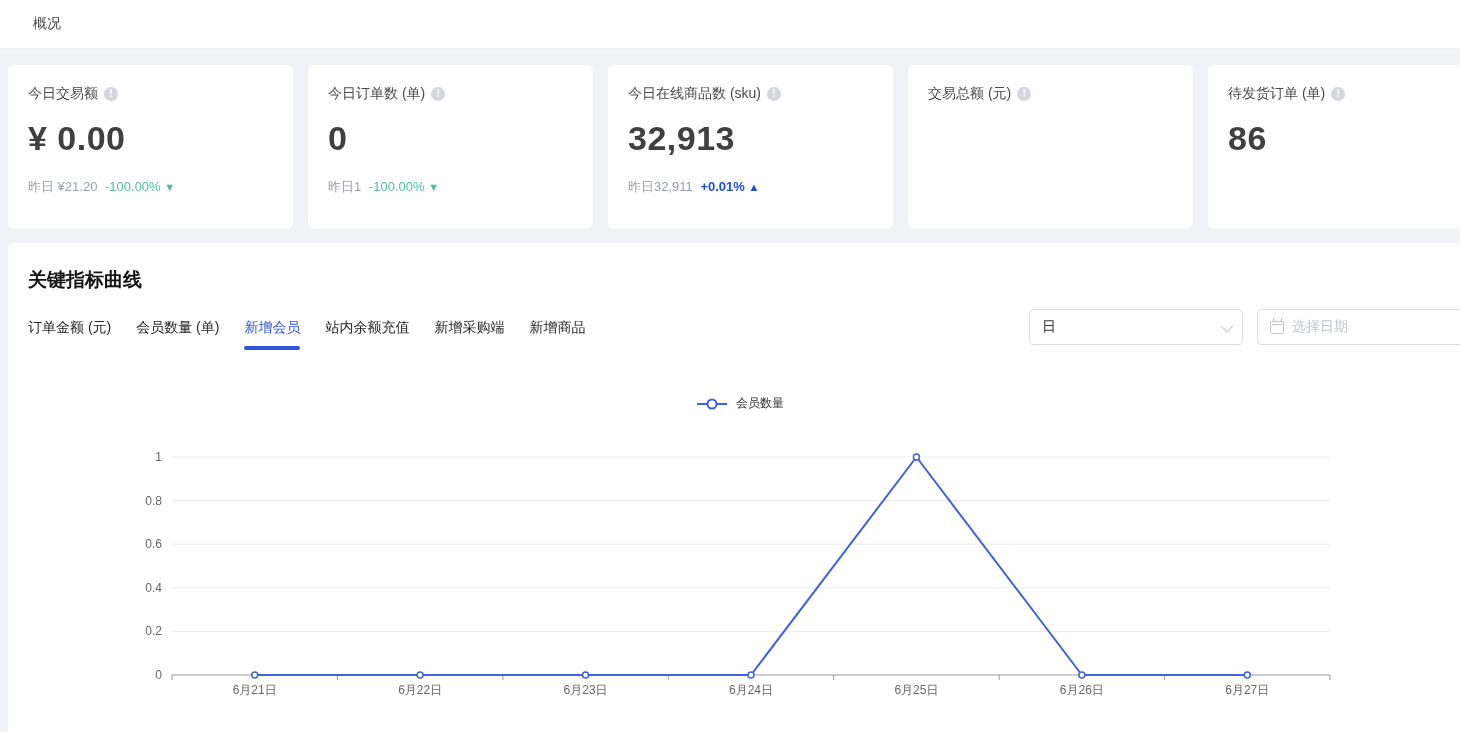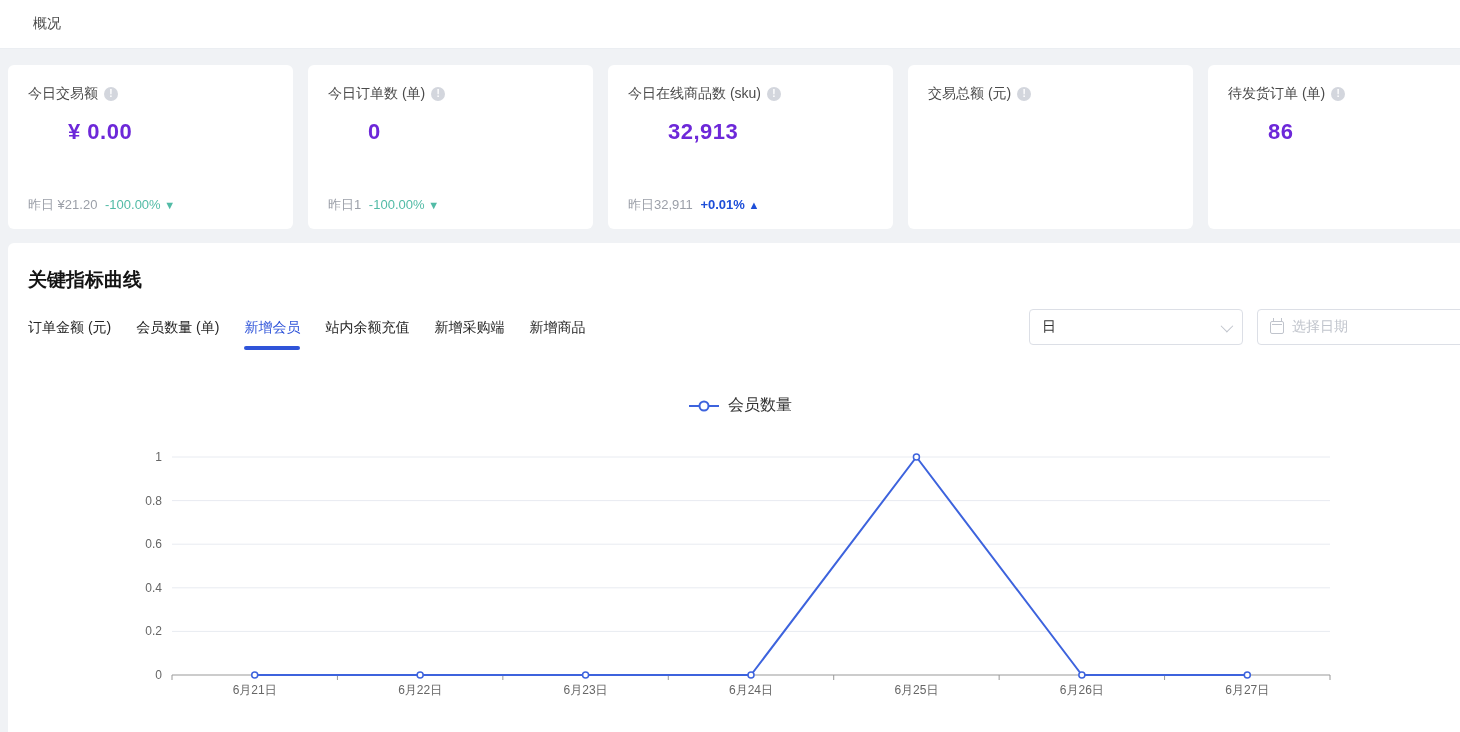--- a/index.html
+++ b/index.html
@@ -19,22 +19,22 @@
   .card {
     flex:0 0 285px; height:164px; background:#fff; border-radius:6px;
     position:relative; padding:20px;
   }
   .card-title-row { display:flex; align-items:center; font-size:14px; color:#4a4a4a; }
   .info-dot {
     width:14px; height:14px; border-radius:50%; background:#d3d6dd; color:#fff;
     font-size:10px; line-height:14px; text-align:center; font-weight:bold;
     margin-left:6px; display:inline-block; cursor:pointer;
   }
-  .card-value { margin-top:16px; font-size:22px; font-weight:600; color:#6d28d9; letter-spacing:0.5px;margin-left:40px; }
-  .card-footer { position:absolute; left:20px; bottom:15px; font-size:13px; }
+  .card-value { margin-top:16px; font-size:34px; font-weight:600; color:#404040; letter-spacing:0.5px; }
+  .card-footer { position:absolute; left:20px; bottom:33px; font-size:13px; }
   .muted { color:#9b9fa8; }
   .chg { margin-left:4px; }
   .chg.down { color:#52bba6; }
   .chg.up { color:#1d4ed8;font-weight:bold; }
   .arrow { font-size:11px; }
   
   .panel {
     margin-left:8px; width:1480px; height:600px; background:#fff;
     border-radius:6px; position:relative; padding-top:24px;
   }
@@ -70,21 +70,21 @@
   }
   .cal-icon::after {
     content:""; position:absolute; top:-4px; left:2px; width:7px;
     border-left:1.5px solid #c0c4cc; border-right:1.5px solid #c0c4cc; height:3px;
   }
   .date-box .ph { font-size:14px; color:#c0c4cc; }
   .legend {
     position:absolute; left:132px; top:152px; width:1200px;
     display:flex; justify-content:center; align-items:center; gap:8px; cursor:pointer;
   }
-  .legend .legend-label { font-size:16px; color:#333; }
+  .legend .legend-label { font-size:12px; color:#333; }
   .chart-svg { position:absolute; left:132px; top:198px; }
   .chart-svg text { font-family:"Liberation Sans","DejaVu Sans",sans-serif; }
 </style>
 </head>
 <body>
 
 <header class="topbar">
   <span class="crumb">概况</span>
 </header>
 

